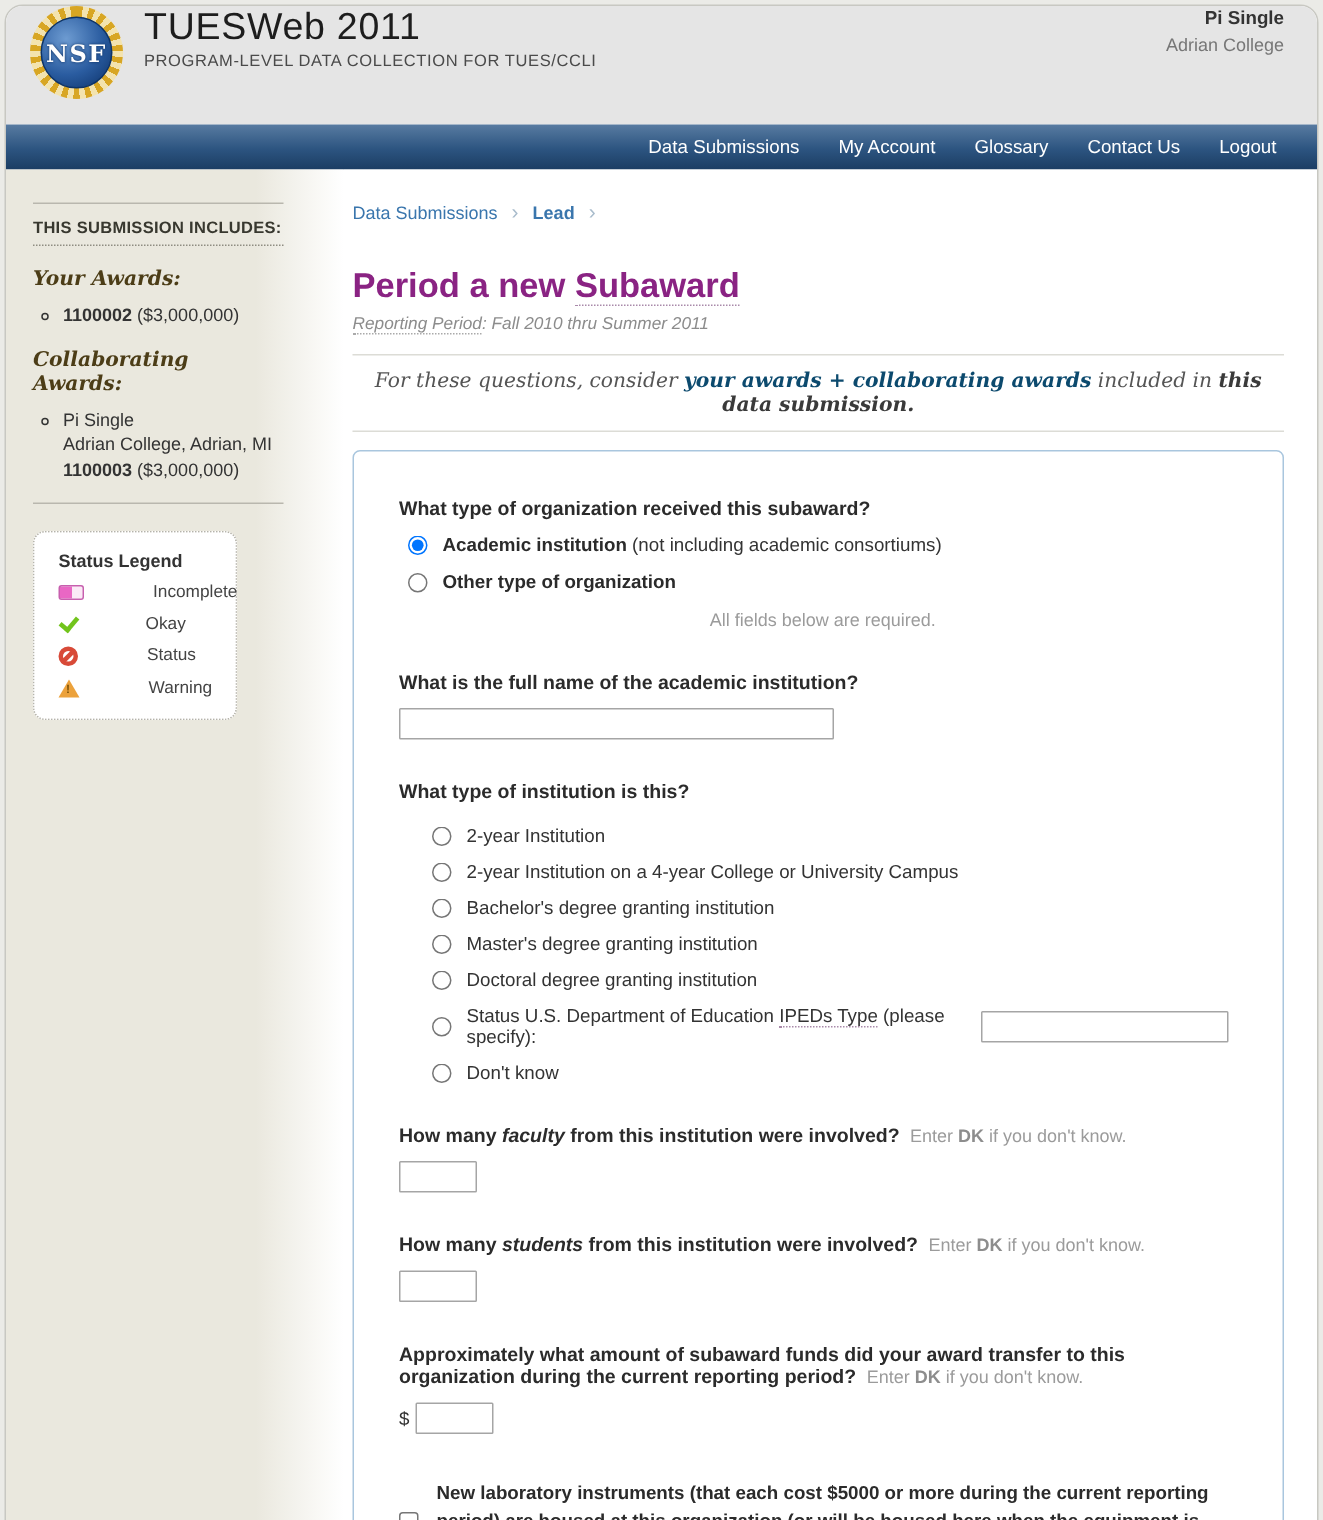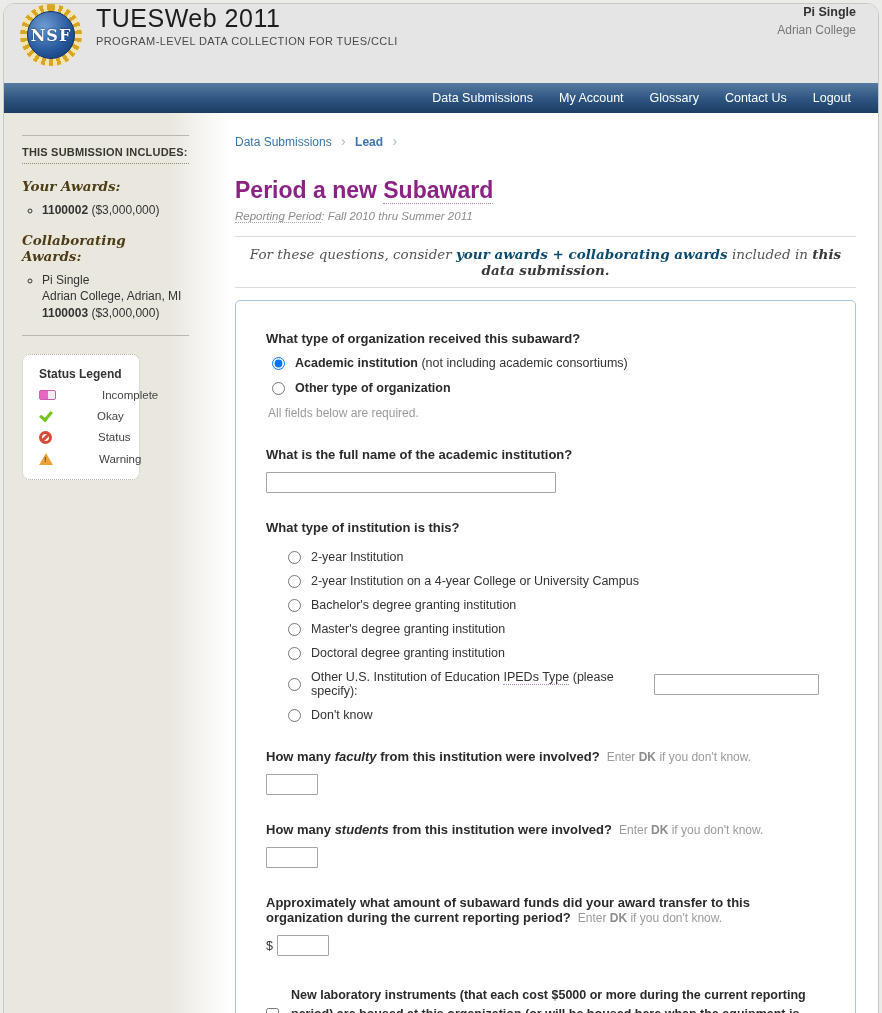--- a/index.html
+++ b/index.html
@@ -44,21 +44,21 @@
   .sb-rule { border:none; border-top:1px solid #b9b7ae; margin:0 0 10px 0; }
   .sb-rule2 { border:none; border-top:1px solid #b9b7ae; margin:12px 0 18px 0; }
   .sb-heading { font-size:11px; font-weight:bold; color:#38382f; letter-spacing:0.2px;
     padding-bottom:5px; border-bottom:1px dotted #8f8d82; margin-bottom:14px; }
   .awards-label { font-family:"DejaVu Serif", serif; font-style:italic; font-weight:bold;
     color:#4c3d17; font-size:13.5px; margin-bottom:8px; }
   .award-list { list-style:circle; padding-left:20px; margin-bottom:14px; color:#333; }
   .award-list li { font-size:12px; line-height:1.35; }
   .award-num { font-weight:bold; }
   .legend-box { background:#fff; border:1px dotted #b5b3aa; border-radius:8px;
-    padding:12px 14px 14px 16px; width:118px; }
+    padding:12px 14px 14px 16px; width:136px; }
   .legend-title { font-weight:bold; font-size:12px; color:#333; margin-bottom:8px; }
   .legend-row { display:flex; align-items:center; margin-bottom:9px;gap:36px; }
   .legend-row:last-child { margin-bottom:0; }
   .legend-label { font-size:11.5px; color:#444; margin-left:10px; }
   .icon-incomplete { width:17px; height:10px; border:1px solid #c75fae; border-radius:2px;
     background:linear-gradient(90deg,#e967c4 0 55%, #fbe9f6 55%); flex:0 0 auto; }
   .icon-check { width:12px; height:12px; position:relative; flex:0 0 auto; }
   .icon-check::after { content:""; position:absolute; left:3px; top:-1px; width:5px; height:9px;
     border-right:3px solid #72c41c; border-bottom:3px solid #72c41c; transform:rotate(40deg); }
   .icon-error { width:13px; height:13px; border:3px solid #d84a38; border-radius:50%;
@@ -85,21 +85,21 @@
   .note-highlight { color:#0c4a6e; font-weight:bold; }
   .note-bold { color:#3a3a3a; font-weight:bold; }
   
   .form-box { border:1px solid #a9c6de; border-radius:5px; margin-top:12px; margin-bottom:36px;
     padding:30px 26px 26px 30px; background:#fff; }
   .question { font-weight:bold; font-size:13px; color:#2b2b2b; margin-bottom:10px; }
   .radio-row { display:flex; align-items:center; margin:0 0 11px 6px; }
   .radio-row input { margin-right:10px; }
   .radio-label-bold { font-weight:bold; font-size:12.5px; color:#2b2b2b; }
   .radio-label { font-size:12.5px; color:#333; }
-  .required-note { color:#9b9b9b; font-size:12px; margin:2px 0 0 2px; }
+  .required-note { color:#9b9b9b; font-size:12px; margin:2px 0 0 2px;text-align:center; }
   .section { margin-top:27px; }
   .text-input { border:1px solid #a5a5a5; border-radius:1px; height:21px; font-size:12px;
     padding:0 4px; font-family:"Liberation Sans", sans-serif; }
   .input-name { width:290px; }
   .input-ipeds { width:172px; margin-left:8px; }
   .input-small { width:52px; display:block; margin-top:7px; }
   .inst-options { margin-top:15px; }
   .inst-options .radio-row { margin:0 0 10px 22px; }
   .hint { color:#9b9b9b; font-size:12px; font-weight:normal; }
   .hint b { font-weight:bold; color:#8d8d8d; }
@@ -236,21 +236,21 @@
             <div class="radio-row">
               <input type="radio" name="insttype" style="">
               <span class="radio-label">Master's degree granting institution</span>
             </div>
             <div class="radio-row">
               <input type="radio" name="insttype" style="">
               <span class="radio-label">Doctoral degree granting institution</span>
             </div>
             <div class="radio-row">
               <input type="radio" name="insttype" style="">
-              <span class="radio-label"><span>Other U.S. Institution of Education </span><span class="dotted-term">IPEDs Type</span><span> (please specify):</span></span>
+              <span class="radio-label"><span>Status U.S. Department of Education </span><span class="dotted-term">IPEDs Type</span><span> (please specify):</span></span>
               <input type="text" class="text-input input-ipeds" value="" style="">
             </div>
             <div class="radio-row">
               <input type="radio" name="insttype" style="">
               <span class="radio-label">Don't know</span>
             </div>
           </div>
         </div>
 
         <div class="section">

